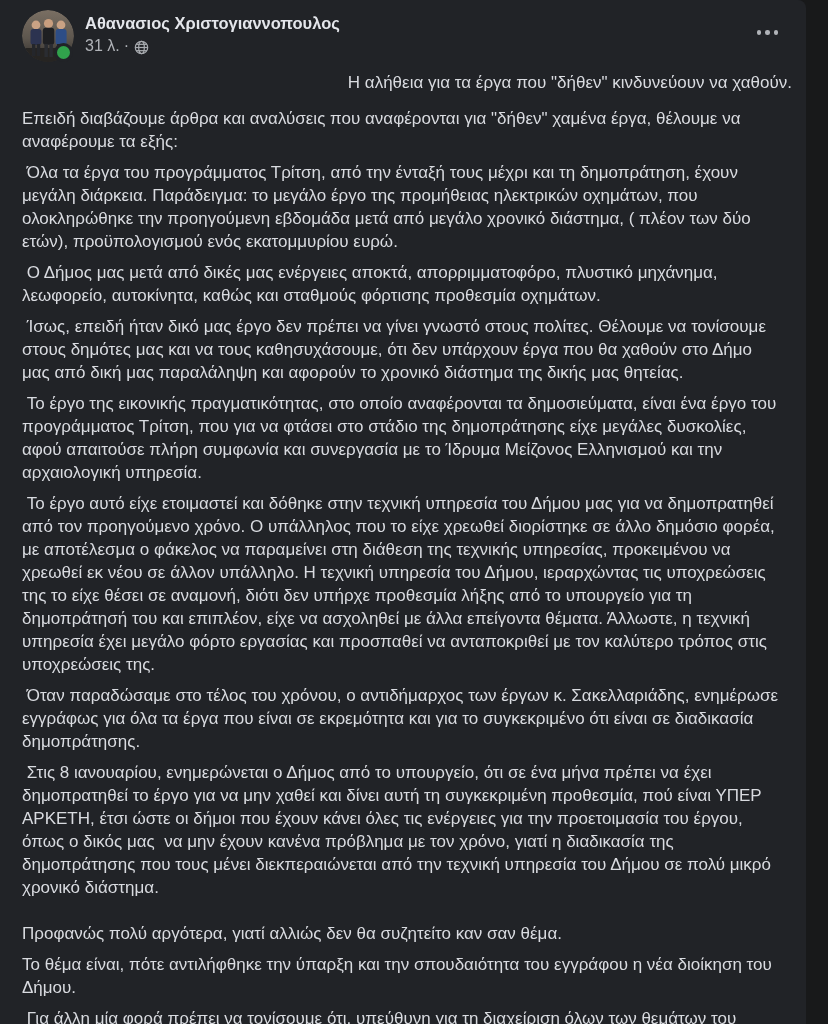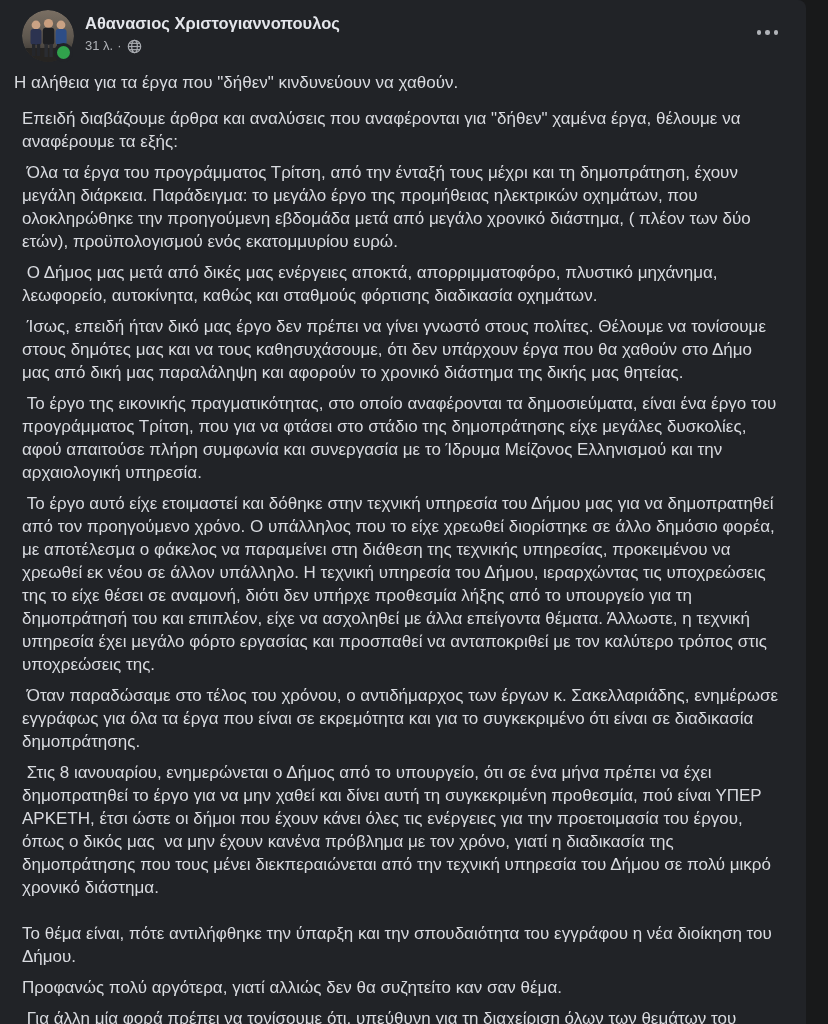--- a/index.html
+++ b/index.html
@@ -29,35 +29,35 @@
     position:absolute;right:1px;bottom:0px;
     width:13px;height:13px;border-radius:50%;
     background:#31a24c;border:3px solid #212327;
   }
   .header-info{display:flex;flex-direction:column;padding-top:3px;}
   .author-name{
     font-size:16.5px;font-weight:700;color:#e4e6eb;
     line-height:21px;cursor:pointer;
   }
   .meta-row{
-    display:flex;align-items:center;gap:4px;
-    margin-top:3px;color:#b0b3b8;font-size:13px;line-height:18px;
+    display:flex;align-items:flex-end;gap:4px;
+    margin-top:3px;color:#b0b3b8;font-size:16px;line-height:18px;
   }
   .globe-icon{display:inline-block;margin-left:1px;opacity:.95;}
   .more-button{
     position:absolute;right:26px;top:24px;
     display:flex;gap:4px;align-items:center;cursor:pointer;
     padding:6px 2px;
   }
   .more-dot{width:4.5px;height:4.5px;border-radius:50%;background:#b0b3b8;}
   .post-body{
     padding:9px 14px 0 14px;
     font-size:17px;line-height:23px;color:#d9dbe0;
   }
-  .post-title{white-space:pre-wrap;margin:0 0 13px 0;}
+  .post-title{white-space:pre-wrap;margin:0 0 13px 0;text-align:right;}
   .post-paragraph{white-space:pre-wrap;margin:8px;}
   .post-paragraph:empty{height:7px;}
 </style>
 </head>
 <body>
 
 <div class="page">
   <div class="post-card">
 
     <div class="post-header">
@@ -118,28 +118,28 @@
         <span class="more-dot"></span>
         <span class="more-dot"></span>
       </div>
     </div>
 
     <div class="post-body">
       <div class="post-title">Η αλήθεια για τα έργα που "δήθεν" κινδυνεύουν να χαθούν.</div>
       <div>
           <div class="post-paragraph">Επειδή διαβάζουμε άρθρα και αναλύσεις που αναφέρονται για "δήθεν" χαμένα έργα, θέλουμε να αναφέρουμε τα εξής:</div>
           <div class="post-paragraph"> Όλα τα έργα του προγράμματος Τρίτση, από την ένταξή τους μέχρι και τη δημοπράτηση, έχουν μεγάλη διάρκεια. Παράδειγμα: το μεγάλο έργο της προμήθειας ηλεκτρικών οχημάτων, που ολοκληρώθηκε την προηγούμενη εβδομάδα μετά από μεγάλο χρονικό διάστημα, ( πλέον των δύο ετών), προϋπολογισμού ενός εκατομμυρίου ευρώ.</div>
-          <div class="post-paragraph"> Ο Δήμος μας μετά από δικές μας ενέργειες αποκτά, απορριμματοφόρο, πλυστικό μηχάνημα, λεωφορείο, αυτοκίνητα, καθώς και σταθμούς φόρτισης διαδικασία οχημάτων.</div>
+          <div class="post-paragraph"> Ο Δήμος μας μετά από δικές μας ενέργειες αποκτά, απορριμματοφόρο, πλυστικό μηχάνημα, λεωφορείο, αυτοκίνητα, καθώς και σταθμούς φόρτισης προθεσμία οχημάτων.</div>
           <div class="post-paragraph"> Ίσως, επειδή ήταν δικό μας έργο δεν πρέπει να γίνει γνωστό στους πολίτες. Θέλουμε να τονίσουμε στους δημότες μας και να τους καθησυχάσουμε, ότι δεν υπάρχουν έργα που θα χαθούν στο Δήμο μας από δική μας παραλάληψη και αφορούν το χρονικό διάστημα της δικής μας θητείας.</div>
           <div class="post-paragraph"> Το έργο της εικονικής πραγματικότητας, στο οποίο αναφέρονται τα δημοσιεύματα, είναι ένα έργο του προγράμματος Τρίτση, που για να φτάσει στο στάδιο της δημοπράτησης είχε μεγάλες δυσκολίες, αφού απαιτούσε πλήρη συμφωνία και συνεργασία με το Ίδρυμα Μείζονος Ελληνισμού και την αρχαιολογική υπηρεσία.</div>
           <div class="post-paragraph"> Το έργο αυτό είχε ετοιμαστεί και δόθηκε στην τεχνική υπηρεσία του Δήμου μας για να δημοπρατηθεί από τον προηγούμενο χρόνο. Ο υπάλληλος που το είχε χρεωθεί διορίστηκε σε άλλο δημόσιο φορέα, με αποτέλεσμα ο φάκελος να παραμείνει στη διάθεση της τεχνικής υπηρεσίας, προκειμένου να χρεωθεί εκ νέου σε άλλον υπάλληλο. Η τεχνική υπηρεσία του Δήμου, ιεραρχώντας τις υποχρεώσεις της το είχε θέσει σε αναμονή, διότι δεν υπήρχε προθεσμία λήξης από το υπουργείο για τη δημοπράτησή του και επιπλέον, είχε να ασχοληθεί με άλλα επείγοντα θέματα. Άλλωστε, η τεχνική υπηρεσία έχει μεγάλο φόρτο εργασίας και προσπαθεί να ανταποκριθεί με τον καλύτερο τρόπος στις υποχρεώσεις της.</div>
           <div class="post-paragraph"> Όταν παραδώσαμε στο τέλος του χρόνου, ο αντιδήμαρχος των έργων κ. Σακελλαριάδης, ενημέρωσε εγγράφως για όλα τα έργα που είναι σε εκρεμότητα και για το συγκεκριμένο ότι είναι σε διαδικασία δημοπράτησης.</div>
           <div class="post-paragraph"> Στις 8 ιανουαρίου, ενημερώνεται ο Δήμος από το υπουργείο, ότι σε ένα μήνα πρέπει να έχει δημοπρατηθεί το έργο για να μην χαθεί και δίνει αυτή τη συγκεκριμένη προθεσμία, πού είναι ΥΠΕΡ ΑΡΚΕΤΗ, έτσι ώστε οι δήμοι που έχουν κάνει όλες τις ενέργειες για την προετοιμασία του έργου, όπως ο δικός μας  να μην έχουν κανένα πρόβλημα με τον χρόνο, γιατί η διαδικασία της δημοπράτησης που τους μένει διεκπεραιώνεται από την τεχνική υπηρεσία του Δήμου σε πολύ μικρό χρονικό διάστημα.</div>
           <div class="post-paragraph"></div>
+          <div class="post-paragraph">Προφανώς πολύ αργότερα, γιατί αλλιώς δεν θα συζητείτο καν σαν θέμα.</div>
           <div class="post-paragraph">Το θέμα είναι, πότε αντιλήφθηκε την ύπαρξη και την σπουδαιότητα του εγγράφου η νέα διοίκηση του Δήμου.</div>
-          <div class="post-paragraph">Προφανώς πολύ αργότερα, γιατί αλλιώς δεν θα συζητείτο καν σαν θέμα.</div>
           <div class="post-paragraph"> Για άλλη μία φορά πρέπει να τονίσουμε ότι, υπεύθυνη για τη διαχείριση όλων των θεμάτων του Δήμου είναι η νέα δημοτική έργων.</div>
           <div class="post-paragraph"> Δεν θα επιτρέψουμε να διεκπεραιώνεται ευθύνες στην προηγούμενη δημοτική αρχή, σαν άλλοθι των παραλήψεων της νέας.</div>
         </div>
     </div>
 
   </div>
 </div>
 
 </body></html>

